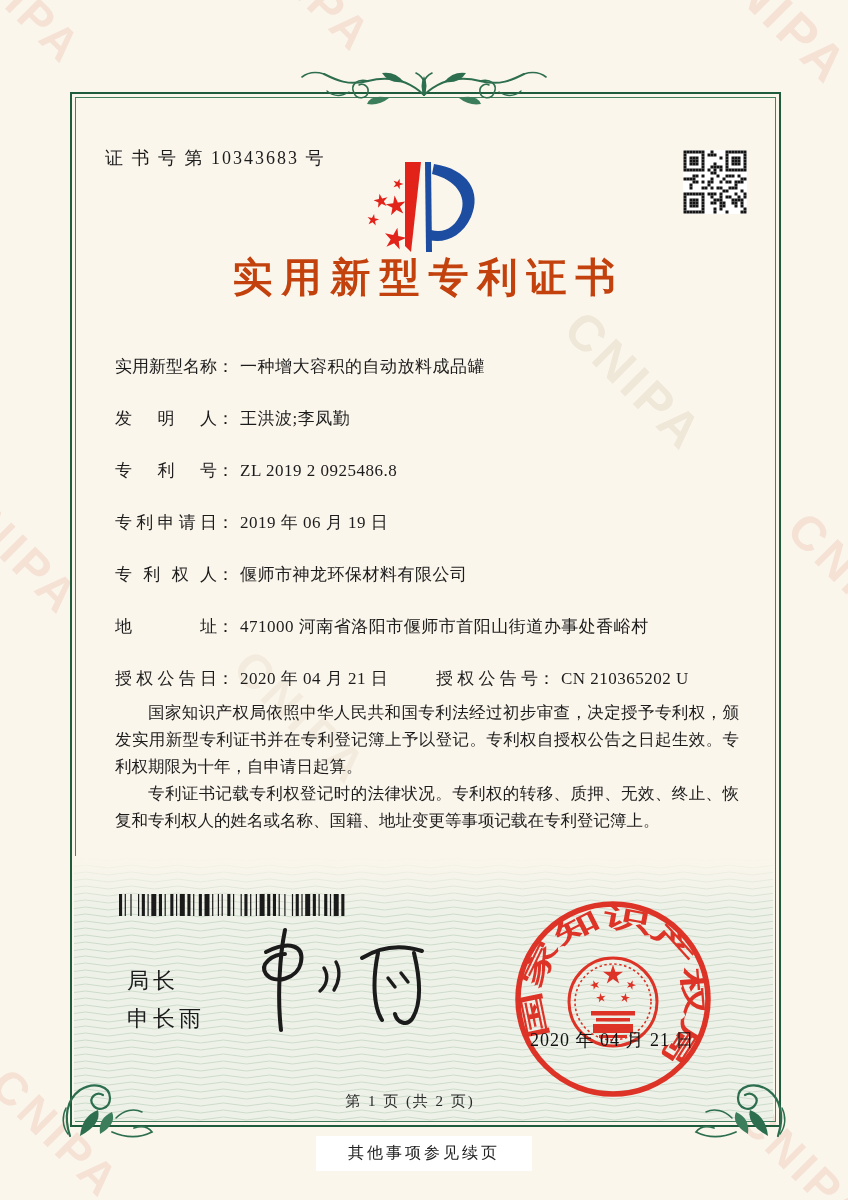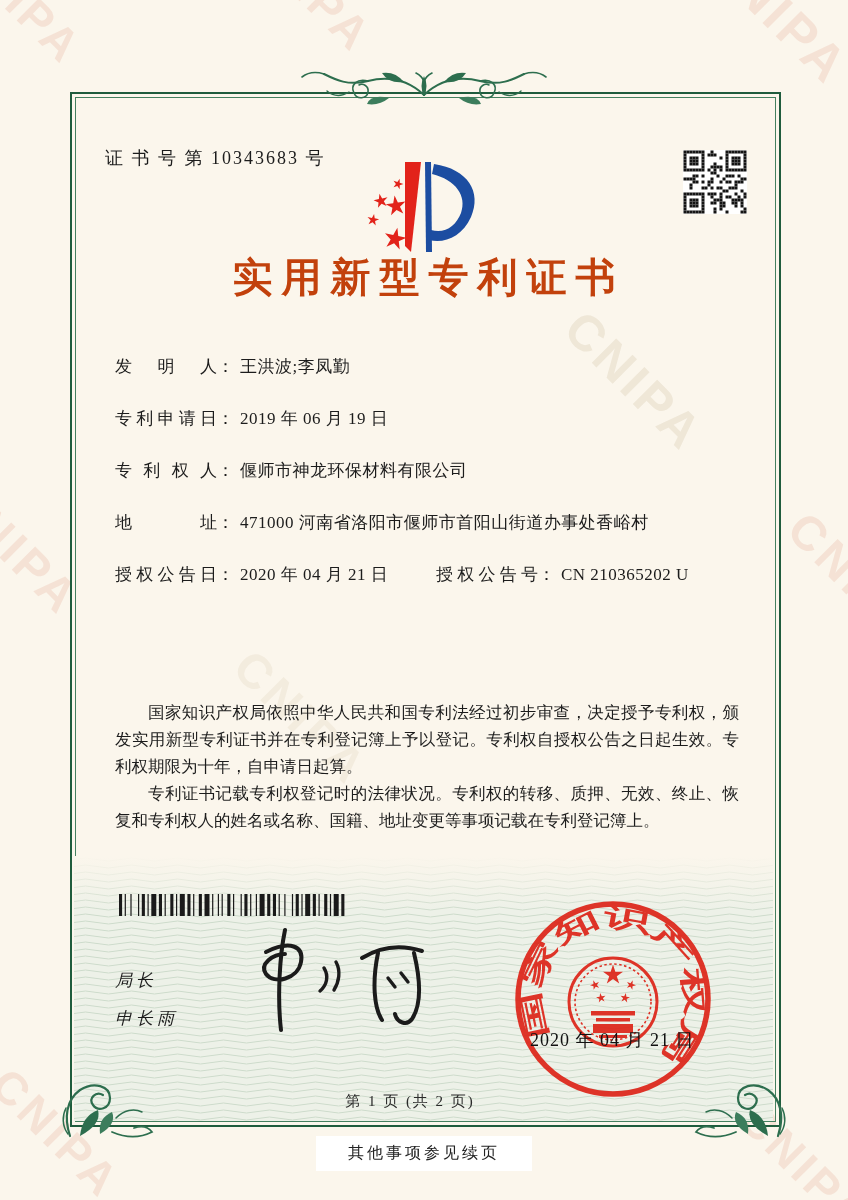--- a/index.html
+++ b/index.html
@@ -28,21 +28,21 @@
   .fields{position:absolute;left:115px;top:356px;width:630px;font-size:17px;}
   .frow{margin-bottom:30px;line-height:22px;white-space:nowrap;}
   .flabel{display:inline-block;width:102px;text-align:justify;text-align-last:justify;
           vertical-align:top;}
   .fvalue{letter-spacing:0.5px;}
   .fvalue.fixed{display:inline-block;width:196px;}
   .colon{margin-right:6px;}
   .body-text{position:absolute;left:115px;top:699px;width:624px;font-size:16.5px;
          line-height:27px;text-align:justify;}
   .body-text p{margin:0;text-indent:2em;}
-  .signer{position:absolute;left:115px;top:962px;font-size:17px;letter-spacing:4px;line-height:38px;font-style:italic;}
+  .signer{position:absolute;left:127px;top:962px;font-size:22px;letter-spacing:4px;line-height:38px;}
   .seal-date{position:absolute;left:530px;top:1028px;font-size:18px;letter-spacing:1px;color:#111;}
   .page-info{position:absolute;left:0;top:1092px;width:820px;text-align:center;
          font-size:15px;letter-spacing:2px;color:#2a2a2a;}
   .foot-note{position:absolute;left:0;top:1136px;width:848px;text-align:center;}
   .foot-note span{display:inline-block;background:#ffffff;padding:7px 32px;
          font-size:16px;letter-spacing:3px;color:#222;}
   .svg-abs{position:absolute;}
 </style>
 </head>
 <body>
@@ -323,21 +323,27 @@
       <rect x="42.5" y="60.5" width="3" height="3"></rect>
       <rect x="57.5" y="60.5" width="3" height="3"></rect>
       <rect x="60.5" y="60.5" width="3" height="3"></rect>
     </g>
 </svg>
 
 <div class="title">实用新型专利证书</div>
 
 <div class="fields">
   <div class="frow">
+    <span class="flabel">实用新型名称</span><span class="colon">：</span><span class="fvalue">一种增大容积的自动放料成品罐</span>
+  </div>
+  <div class="frow">
     <span class="flabel">发明人</span><span class="colon">：</span><span class="fvalue">王洪波;李凤勤</span>
+  </div>
+  <div class="frow">
+    <span class="flabel">专利号</span><span class="colon">：</span><span class="fvalue">ZL 2019 2 0925486.8</span>
   </div>
   <div class="frow">
     <span class="flabel">专利申请日</span><span class="colon">：</span><span class="fvalue">2019 年 06 月 19 日</span>
   </div>
   <div class="frow">
     <span class="flabel">专利权人</span><span class="colon">：</span><span class="fvalue">偃师市神龙环保材料有限公司</span>
   </div>
   <div class="frow">
     <span class="flabel">地址</span><span class="colon">：</span><span class="fvalue">471000 河南省洛阳市偃师市首阳山街道办事处香峪村</span>
   </div>

